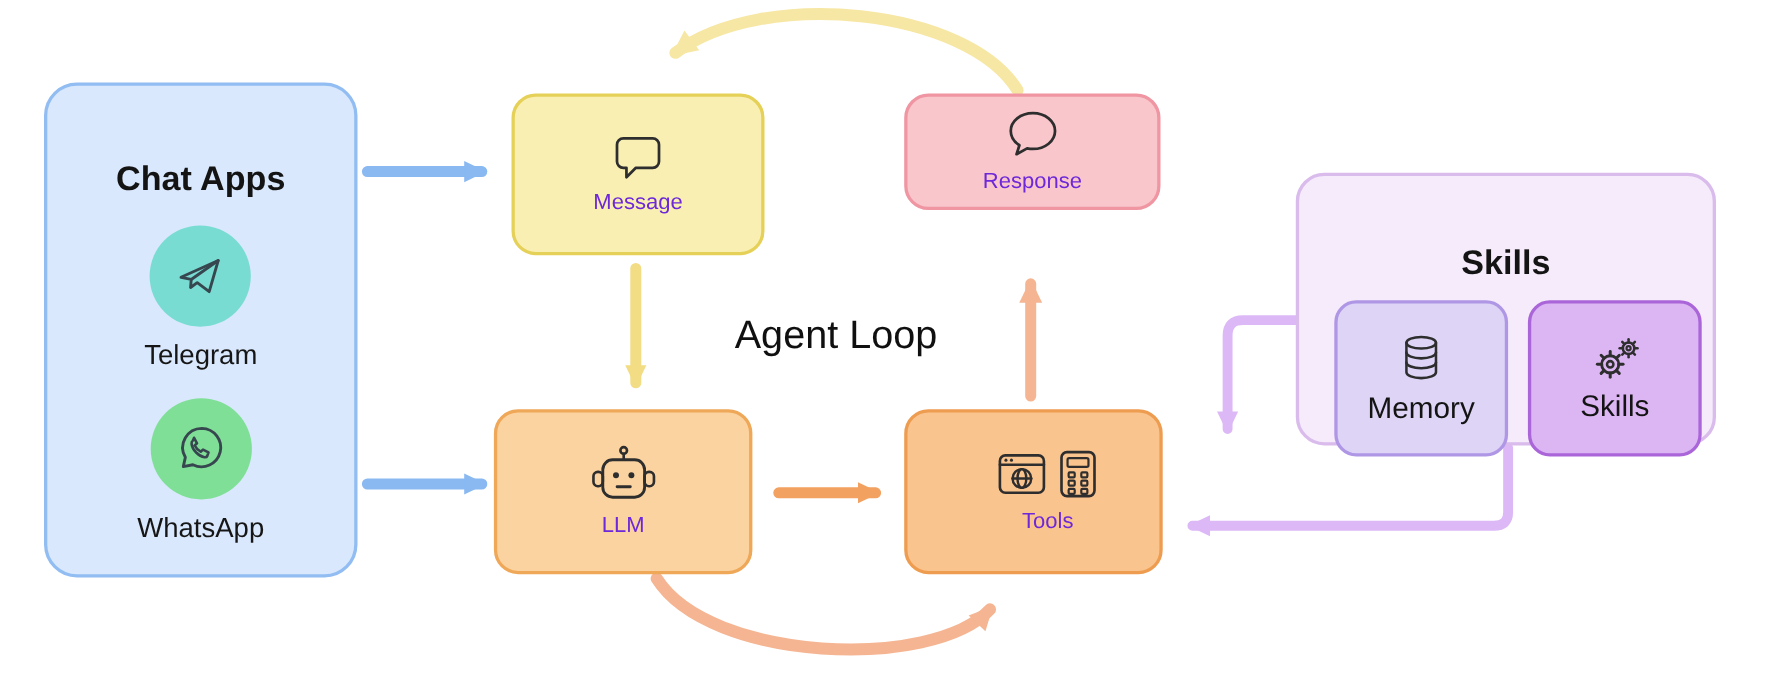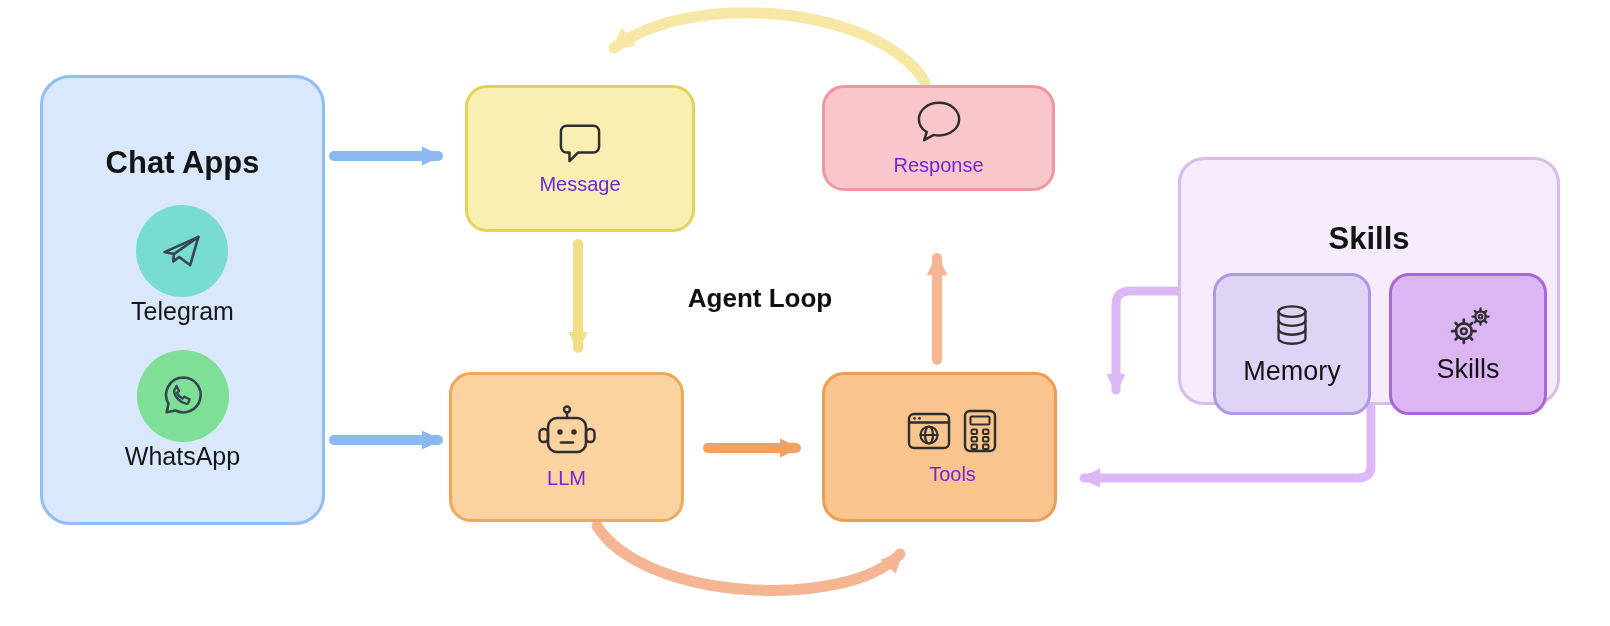--- a/index.html
+++ b/index.html
@@ -21,37 +21,37 @@
     left:40px; top:75px; width:285px; height:450px;
     background:var(--chat-apps-bg); border:3px solid var(--chat-apps-border);
     border-radius:30px;
     display:flex; flex-direction:column; align-items:center; padding-top:30px;
   }
   .panel-title { font-size:31px; font-weight:600; color:#141414;margin-top:37px; }
   .app { display:flex; flex-direction:column; align-items:center; margin-top:24px; }
   .app-circle { width:92px; height:92px; border-radius:50%; display:flex; align-items:center; justify-content:center; }
   .app-circle.telegram { background:var(--telegram-bg); }
   .app-circle.whatsapp { background:var(--whatsapp-bg); }
-  .app-label { font-size:25px; color:#161616; }
+  .app-label { margin-top:12px; font-size:25px; color:#161616; }
 
   
   .node {
     display:flex; flex-direction:column; align-items:center; justify-content:center;
     gap:9px; border-radius:22px; border:3px solid;
   }
   .node-message  { left:465px; top:85px;  width:230px; height:147px; background:var(--message-bg);  border-color:var(--message-border); }
   .node-response { left:822px; top:85px;  width:233px; height:106px; background:var(--response-bg); border-color:var(--response-border); }
   .node-llm      { left:449px; top:372px; width:235px; height:150px; background:var(--llm-bg);      border-color:var(--llm-border); }
   .node-tools    { left:822px; top:372px; width:235px; height:150px; background:var(--tools-bg);    border-color:var(--tools-border);padding-left:26px; }
   .node-label { font-size:20px; color:#6d28d9; }
   .tools-icons { display:flex; align-items:center; gap:9px; }
 
   .center-label {
     left:640px; top:283px; width:240px; text-align:center;
-    font-size:26px; font-weight:700; color:#101010;
+    font-size:36px; font-weight:400; color:#101010;
   }
 
   
   .context {
     left:1178px; top:157px; width:382px; height:248px;
     background:var(--context-bg); border:3px solid var(--context-border);
     border-radius:26px;
     display:flex; flex-direction:column; align-items:center; padding-top:24px;
   }
   .context-row { display:flex; gap:18px; margin-top:16px; }

